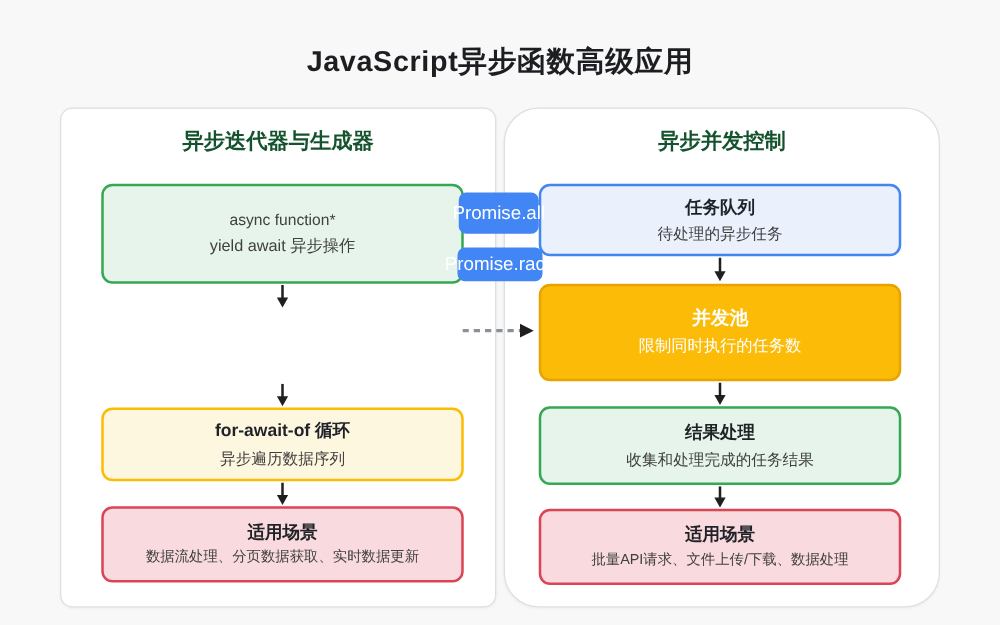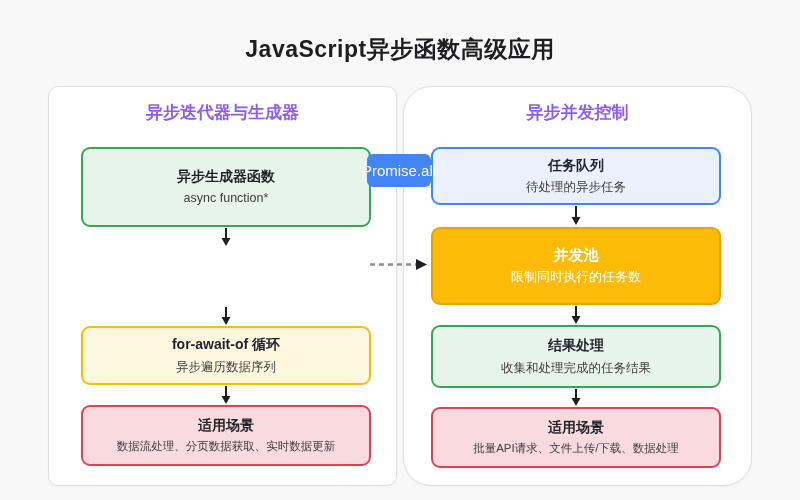--- a/index.html
+++ b/index.html
@@ -21,21 +21,21 @@
   .panel{
     position:absolute;top:70px;width:349px;height:400px;
     background:#ffffff;border:1px solid #dcdfe3;border-radius:10px;
     box-shadow:0 1px 2px rgba(0,0,0,.04);
     box-sizing:border-box;
   }
   .panel-left{left:48px;}
   .panel-right{left:403px;border-radius:28px;}
   .panel-title{
     position:absolute;left:0;top:14px;width:100%;
-    text-align:center;font-size:17px;font-weight:bold;color:#8b5cf6;
+    text-align:center;font-size:17px;font-weight:bold;color:#14532d;
   }
 
   .box{
     position:absolute;box-sizing:border-box;
     border-radius:9px;border:2px solid;
     display:flex;flex-direction:column;align-items:center;justify-content:center;
     gap:5px;text-align:center;padding:4px 10px;
   }
   .box-title{font-size:14px;font-weight:bold;color:#1f2328;line-height:1.25;}
   .box-line{font-size:12.5px;color:#404040;line-height:1.3;}
@@ -64,22 +64,22 @@
 <body>
 
 <div class="stage">
 
   <div class="page-title">JavaScript异步函数高级应用</div>
 
   <div class="panel panel-left">
     <div class="panel-title">异步迭代器与生成器</div>
 
     <div class="box c-green" style="left:32px;top:60px;width:290px;height:80px;">
-      <div class="box-title">异步生成器函数</div>
       <div class="box-line">async function*</div>
+      <div class="box-line" style="font-size:13px;">yield await 异步操作</div>
     </div>
 
     <svg class="varrow" style="left:171px;top:141px;" width="12" height="19">
       <line x1="6" y1="0" x2="6" y2="11" stroke="#1f1f1f" stroke-width="2"></line>
       <polygon points="1.5,10 10.5,10 6,18" fill="#1f1f1f"></polygon>
     </svg>
 
 
     <svg class="varrow" style="left:171px;top:220px;" width="12" height="19">
       <line x1="6" y1="0" x2="6" y2="11" stroke="#1f1f1f" stroke-width="2"></line>
@@ -135,19 +135,20 @@
       <polygon points="1.5,9 10.5,9 6,17" fill="#1f1f1f"></polygon>
     </svg>
 
     <div class="box c-red" style="left:27px;top:320px;width:290px;height:61px;">
       <div class="box-title">适用场景</div>
       <div class="box-line" style="font-size:11.5px;white-space:nowrap;">批量API请求、文件上传/下载、数据处理</div>
     </div>
   </div>
 
   <div class="badge badge-all">Promise.all</div>
+  <div class="badge badge-race">Promise.race</div>
 
   <svg class="dasharrow" style="left:370px;top:242px;" width="58" height="13">
     <line x1="0" y1="6.5" x2="47" y2="6.5" stroke="#8a8f98" stroke-width="2.5" stroke-dasharray="5,4"></line>
     <polygon points="46,1 46,12 57,6.5" fill="#1f1f1f"></polygon>
   </svg>
 
 </div>
 
 </body></html>

